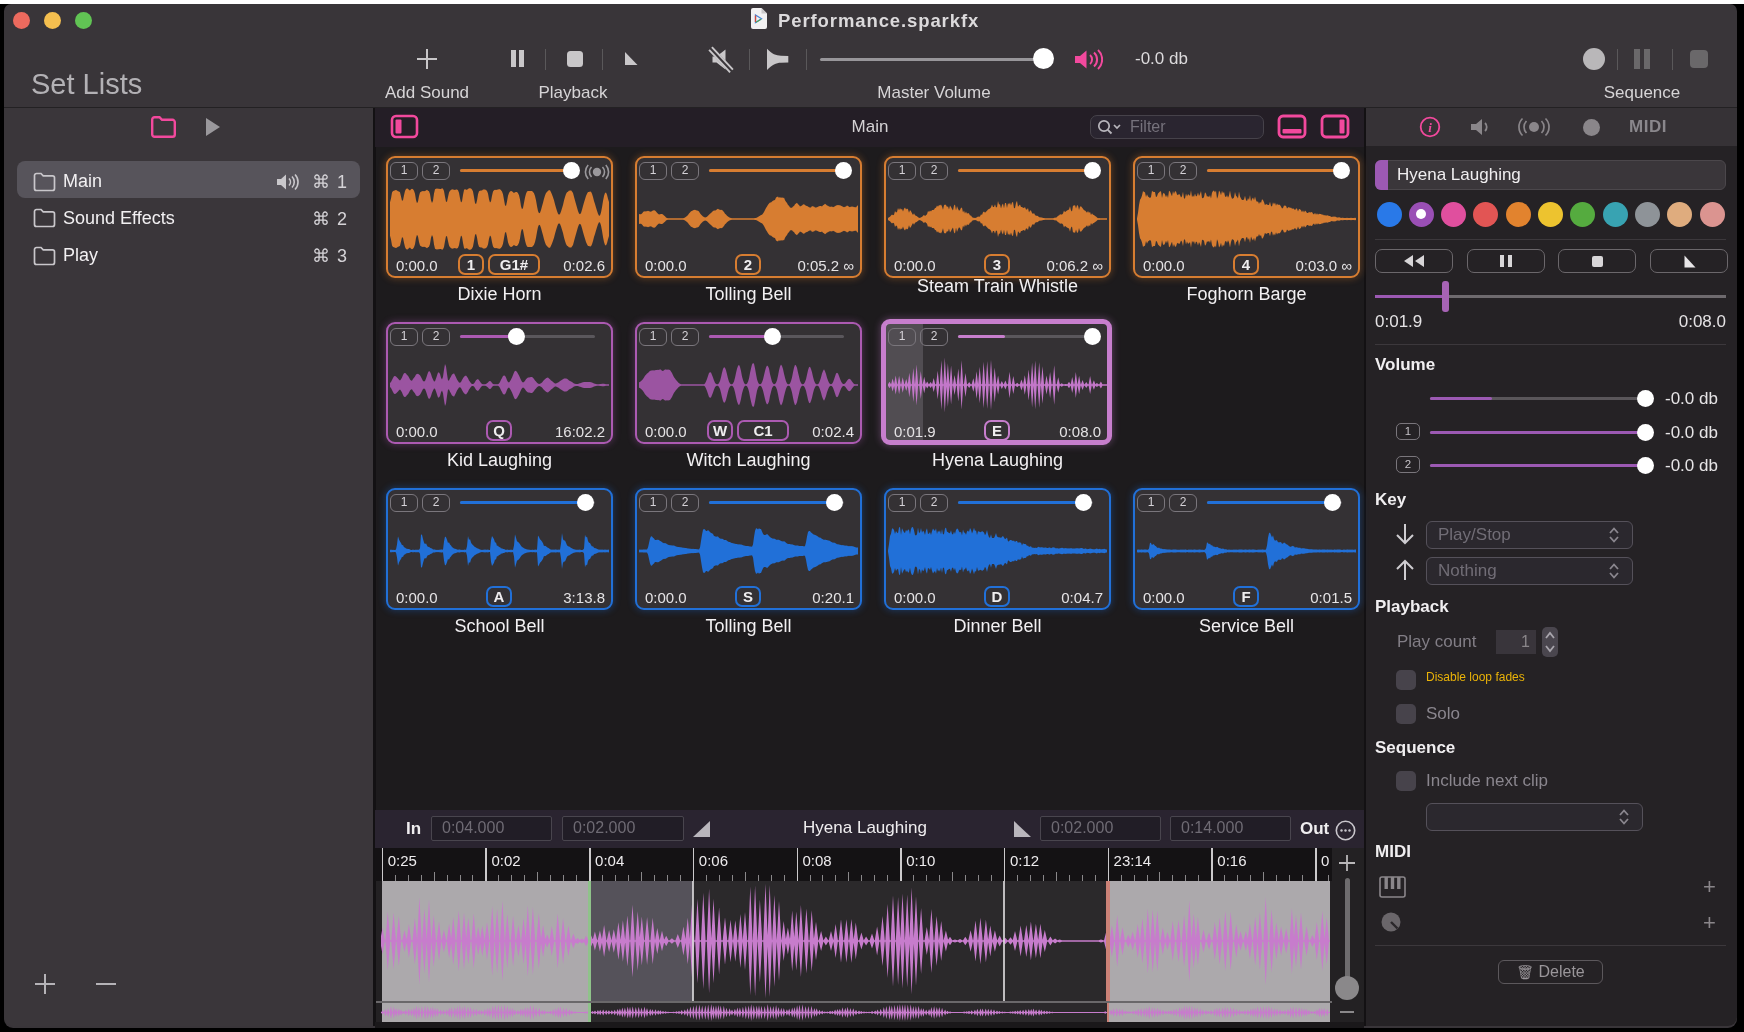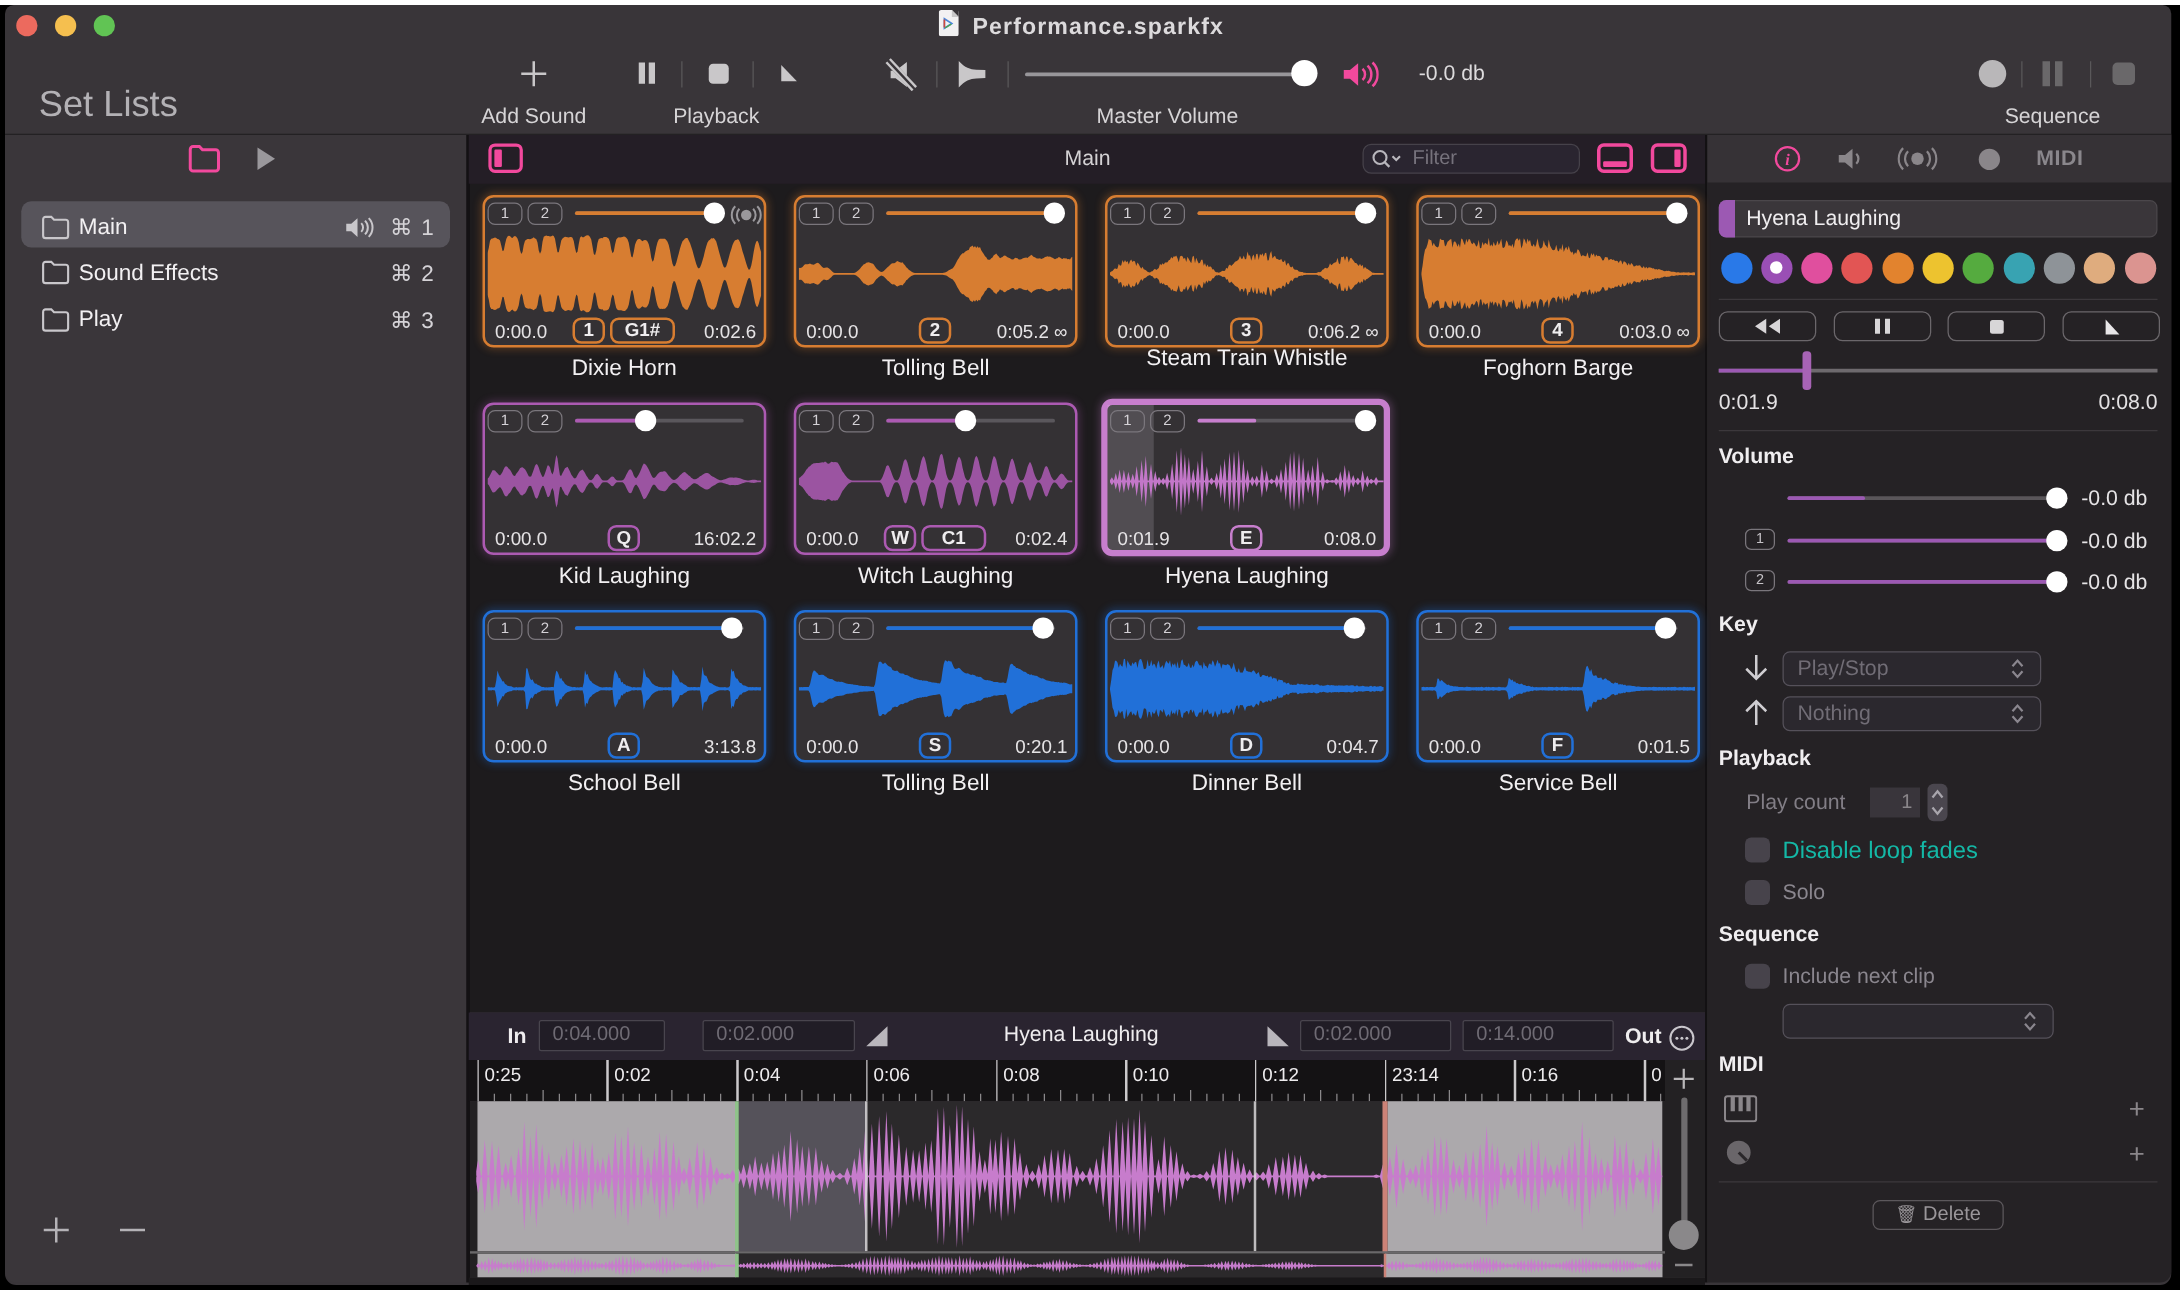--- a/index.html
+++ b/index.html
@@ -324,21 +324,21 @@
         <path d="M0,30.7L1,30.6L2,30.4L3,30.7L4,30.6L5,30.6L6,30.8L7,30.6L8,30.6L9,30.5L10,30.8L11,30.7L12,29.6L13,23.7L14,24.0L15,26.3L16,24.9L17,25.6L18,26.7L19,27.3L20,28.4L21,29.0L22,28.6L23,29.5L24,29.6L25,29.8L26,30.2L27,30.0L28,30.2L29,30.2L30,30.5L31,30.6L32,30.6L33,30.6L34,30.7L35,30.7L36,30.4L37,30.4L38,30.5L39,30.5L40,30.7L41,30.8L42,30.7L43,30.8L44,30.5L45,30.7L46,30.5L47,30.7L48,30.4L49,30.5L50,30.9L51,30.8L52,30.4L53,30.7L54,30.4L55,30.7L56,30.8L57,30.6L58,30.5L59,30.8L60,30.8L61,30.7L62,30.4L63,30.5L64,30.8L65,30.8L66,30.8L67,30.9L68,30.5L69,28.9L70,23.3L71,23.9L72,25.3L73,24.6L74,26.5L75,26.0L76,27.5L77,27.4L78,28.1L79,28.3L80,27.8L81,28.3L82,29.2L83,28.9L84,29.7L85,29.8L86,29.6L87,30.0L88,30.5L89,30.1L90,30.7L91,30.8L92,30.5L93,30.7L94,30.7L95,30.8L96,30.8L97,30.6L98,30.8L99,30.6L100,30.7L101,30.7L102,30.4L103,30.6L104,30.6L105,30.5L106,30.8L107,30.8L108,30.4L109,30.5L110,30.8L111,30.8L112,30.5L113,30.4L114,30.8L115,30.4L116,30.5L117,30.6L118,30.7L119,30.8L120,30.9L121,30.4L122,30.8L123,30.5L124,30.8L125,30.5L126,30.6L127,30.7L128,30.8L129,30.5L130,26.5L131,18.7L132,14.3L133,13.6L134,15.9L135,18.5L136,16.2L137,20.3L138,21.8L139,21.3L140,21.2L141,23.2L142,23.3L143,23.2L144,23.0L145,24.8L146,24.6L147,23.6L148,23.9L149,25.1L150,25.4L151,26.0L152,27.2L153,27.6L154,27.9L155,26.7L156,27.3L157,27.2L158,28.7L159,28.1L160,28.5L161,28.4L162,29.1L163,28.5L164,29.6L165,29.3L166,29.3L167,29.3L168,29.6L169,29.7L170,29.8L171,29.9L172,30.3L173,30.2L174,30.2L175,30.3L176,30.6L177,30.5L178,30.5L179,30.6L180,30.6L181,30.7L182,30.6L183,30.6L184,30.8L185,30.6L186,30.4L187,30.5L188,30.5L189,30.7L190,30.5L191,30.6L192,30.7L193,30.5L194,30.8L195,30.5L196,30.9L197,30.6L198,30.6L199,30.8L200,30.5L201,30.6L202,30.6L203,30.4L204,30.8L205,30.9L206,30.7L207,30.6L208,30.8L209,30.8L210,30.4L211,30.6L212,30.7L213,30.5L214,30.7L215,30.6L216,30.8L217,30.7L218,30.5L219,30.4L219,33.6L218,33.5L217,33.3L216,33.2L215,33.4L214,33.3L213,33.5L212,33.3L211,33.4L210,33.6L209,33.2L208,33.2L207,33.4L206,33.3L205,33.1L204,33.2L203,33.6L202,33.4L201,33.4L200,33.5L199,33.2L198,33.4L197,33.4L196,33.1L195,33.5L194,33.2L193,33.5L192,33.3L191,33.4L190,33.5L189,33.3L188,33.5L187,33.5L186,33.6L185,33.4L184,33.2L183,33.4L182,33.4L181,33.3L180,33.4L179,33.4L178,33.5L177,33.5L176,33.4L175,33.7L174,33.8L173,33.8L172,33.7L171,34.1L170,34.2L169,34.3L168,34.4L167,34.7L166,34.7L165,34.7L164,34.4L163,35.5L162,34.9L161,35.6L160,35.5L159,35.9L158,35.3L157,36.8L156,36.7L155,37.3L154,36.1L153,36.4L152,36.8L151,38.0L150,38.6L149,38.9L148,40.1L147,40.4L146,39.4L145,39.2L144,41.0L143,40.8L142,40.7L141,40.8L140,42.8L139,42.7L138,42.2L137,43.7L136,47.8L135,45.5L134,48.1L133,50.4L132,49.7L131,45.3L130,37.5L129,33.5L128,33.2L127,33.3L126,33.4L125,33.5L124,33.2L123,33.5L122,33.2L121,33.6L120,33.1L119,33.2L118,33.3L117,33.4L116,33.5L115,33.6L114,33.2L113,33.6L112,33.5L111,33.2L110,33.2L109,33.5L108,33.6L107,33.2L106,33.2L105,33.5L104,33.4L103,33.4L102,33.6L101,33.3L100,33.3L99,33.4L98,33.2L97,33.4L96,33.2L95,33.2L94,33.3L93,33.3L92,33.5L91,33.2L90,33.3L89,33.9L88,33.5L87,34.0L86,34.4L85,34.2L84,34.3L83,35.1L82,34.8L81,35.7L80,36.2L79,35.7L78,35.9L77,36.6L76,36.5L75,38.0L74,37.5L73,39.4L72,38.7L71,40.1L70,40.7L69,35.1L68,33.5L67,33.1L66,33.2L65,33.2L64,33.2L63,33.5L62,33.6L61,33.3L60,33.2L59,33.2L58,33.5L57,33.4L56,33.2L55,33.3L54,33.6L53,33.3L52,33.6L51,33.2L50,33.1L49,33.5L48,33.6L47,33.3L46,33.5L45,33.3L44,33.5L43,33.2L42,33.3L41,33.2L40,33.3L39,33.5L38,33.5L37,33.6L36,33.6L35,33.3L34,33.3L33,33.4L32,33.4L31,33.4L30,33.5L29,33.8L28,33.8L27,34.0L26,33.8L25,34.2L24,34.4L23,34.5L22,35.4L21,35.0L20,35.6L19,36.7L18,37.3L17,38.4L16,39.1L15,37.7L14,40.0L13,40.3L12,34.4L11,33.3L10,33.2L9,33.5L8,33.4L7,33.4L6,33.2L5,33.4L4,33.4L3,33.3L2,33.6L1,33.4L0,33.3Z" fill="#2170D8" fill-opacity="1.0"></path>
       </svg>
     </div>
     <div class="ttime" style="left:8px;">0:00.0</div>
     <div class="ttime" style="right:6px;text-align:right;">0:01.5</div>
     <div class="badge" style="left:98px;width:22px;border-color:#2170D8;">F</div>
   </div>
 <div class="tname" style="left:1133px;top:616px;width:227px;">Service Bell</div>
 <div style="position:absolute;left:375px;top:810px;width:989px;height:38px;background:#2A2430"></div>
 <div class="edlab" style="left:406px;top:819px;">In</div>
-<div class="edin" style="left:431px;width:101px;">0:04.000</div>
+<div class="edin" style="left:431px;width:121px;">0:04.000</div>
 <div class="edin" style="left:562px;width:122px;">0:02.000</div>
 <svg style="position:absolute;left:692px;top:820px" width="19" height="18" viewBox="0 0 19 18">
     <path d="M1,17 L18,17 L18,1 Z" fill="#B9B6BC"></path>
   </svg>
 <div style="position:absolute;left:790px;top:818px;width:150px;text-align:center;font-size:17px;color:#EFEDEF">Hyena Laughing</div>
 <svg style="position:absolute;left:1013px;top:820px" width="19" height="18" viewBox="0 0 19 18">
     <path d="M1,1 L1,17 L18,17 Z" fill="#B9B6BC"></path>
   </svg>
 <div class="edin" style="left:1040px;width:121px;">0:02.000</div>
 <div class="edin" style="left:1170px;width:121px;">0:14.000</div>
@@ -559,21 +559,21 @@
   </svg>
 <div class="ihead" style="left:1375px;top:597px">Playback</div>
 <div style="position:absolute;left:1397px;top:632px;font-size:17px;color:#827E86">Play count</div>
 <div style="position:absolute;left:1496px;top:630px;width:40px;height:24px;background:#39353B;color:#8A868A;font-size:16px;text-align:right;line-height:24px;padding-right:6px;box-sizing:border-box">1</div>
 <svg style="position:absolute;left:1541px;top:626px" width="18" height="32" viewBox="0 0 18 32">
     <rect x="1" y="1" width="16" height="30" rx="5" fill="#4A464E"></rect>
     <path d="M5,12 L9,7 L13,12" stroke="#A8A5AC" stroke-width="1.8" fill="none"></path>
     <path d="M5,20 L9,25 L13,20" stroke="#A8A5AC" stroke-width="1.8" fill="none"></path>
   </svg>
 <div style="position:absolute;left:1396px;top:670px;width:20px;height:20px;background:#47434B;border-radius:5px"></div>
-<div style="position:absolute;left:1426px;top:670px;font-size:19px;color:#14b8a6">Disable loop fades</div>
+<div style="position:absolute;left:1426px;top:670px;font-size:12px;color:#eab308">Disable loop fades</div>
 <div style="position:absolute;left:1396px;top:704px;width:20px;height:20px;background:#47434B;border-radius:5px"></div>
 <div style="position:absolute;left:1426px;top:704px;font-size:17px;color:#8A868E">Solo</div>
 <div class="ihead" style="left:1375px;top:738px">Sequence</div>
 <div style="position:absolute;left:1396px;top:771px;width:20px;height:20px;background:#47434B;border-radius:5px"></div>
 <div style="position:absolute;left:1426px;top:771px;font-size:17px;color:#8A868E">Include next clip</div>
 <div style="position:absolute;left:1426px;top:803px;width:217px;height:28px;background:#2B282E;border:1px solid #55515A;border-radius:6px;box-sizing:border-box"></div>
 <svg style="position:absolute;left:1617px;top:808px" width="14" height="18" viewBox="0 0 14 18">
     <path d="M3,7 L7,2.5 L11,7" stroke="#8A868E" stroke-width="1.8" fill="none"></path>
     <path d="M3,11 L7,15.5 L11,11" stroke="#8A868E" stroke-width="1.8" fill="none"></path>
   </svg>

